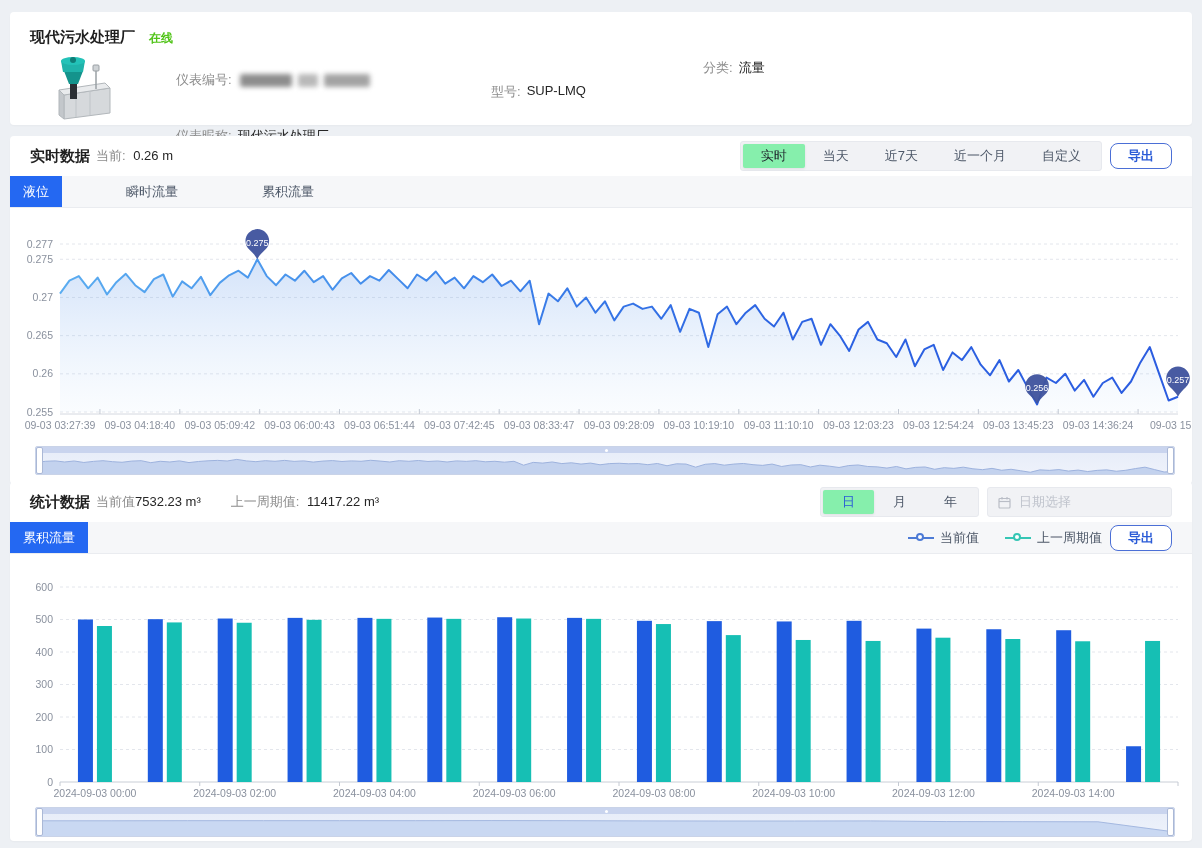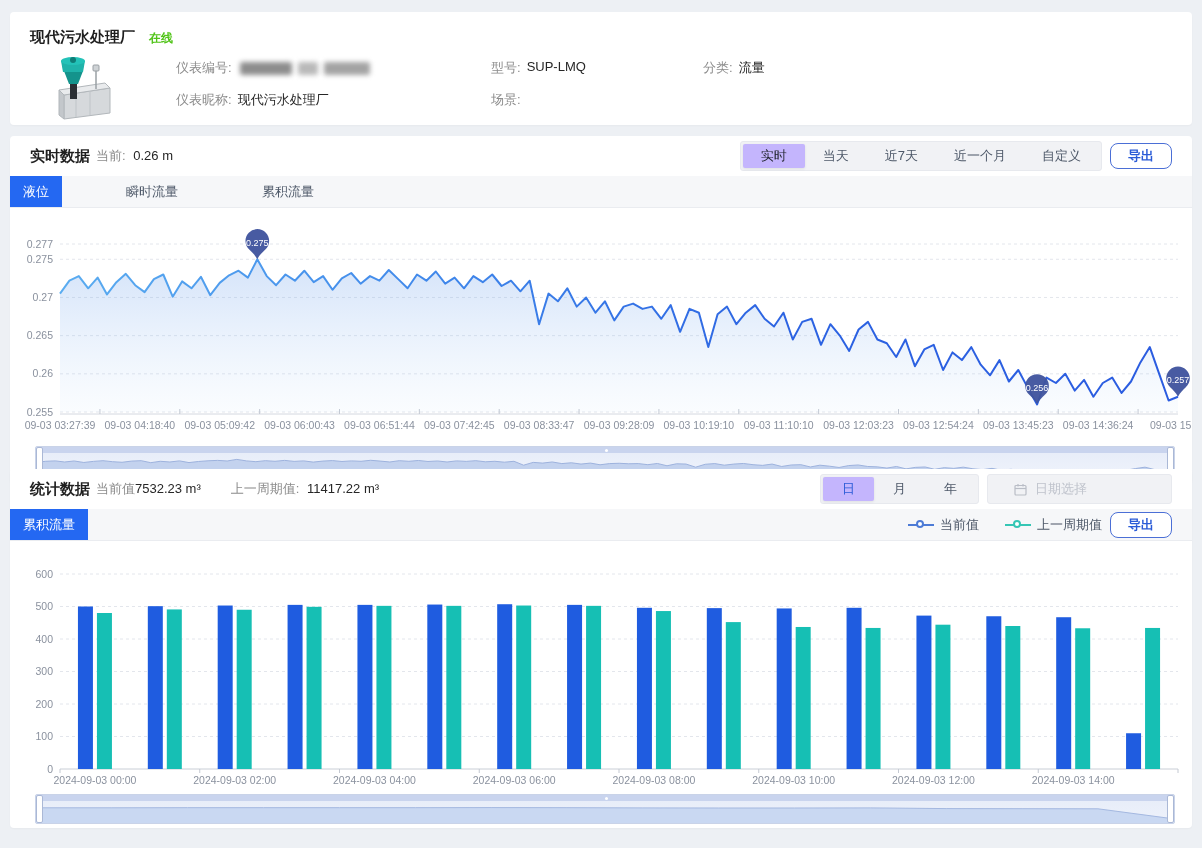--- a/index.html
+++ b/index.html
@@ -2,52 +2,52 @@
 <html><head>
 <meta charset="utf-8">
 <style>
   * { margin:0; padding:0; box-sizing:border-box; }
   html,body { width:1202px; height:848px; background:#edf0f4; overflow:hidden;
     font-family:"Liberation Sans","DejaVu Sans",sans-serif; color:#262626; }
   .card { position:absolute; left:10px; right:10px; background:#fff; border-radius:4px;
     box-shadow:0 1px 2px rgba(0,0,0,0.03); }
   #card-device { top:12px; height:113px; }
   #card-realtime { top:136px; height:348px; }
-  #card-stats { top:469px; height:359px; }
+  #card-stats { top:482px; height:359px; }
 
   
   .dev-title-row { display:flex; align-items:baseline; padding:16px 20px 0 20px; }
   .dev-name { font-size:15px; font-weight:bold; color:#1f1f1f; }
   .dev-status { font-size:12px; margin-left:14px; font-weight:bold; }
   .dev-body { display:flex; padding:6px 20px 0 24px; }
   .dev-thumb { width:82px; height:68px; flex:0 0 82px; margin-right:60px; }
   .dev-fields { flex:1; padding-top:6px; }
   .dev-row { display:flex; margin-bottom:14px; }
   .f-label { color:#8c8c8c; font-size:13px; }
   .f-value { color:#262626; font-size:13px; margin-left:6px; }
   .fcol1 { width:315px; display:flex; align-items:center; }
-  .fcol2 { width:212px; display:flex; }
+  .fcol2 { width:212px; display:flex;margin-top:24px; }
   .fcol3 { flex:1; display:flex; }
   .blurwrap { display:inline-flex; gap:6px; margin-left:8px; align-items:center; }
   .blur-block { height:13px; border-radius:2px; filter:blur(2.5px); }
 
   
   .sec-header { height:40px; display:flex; align-items:center; padding:0 20px; }
   .sec-title { font-size:15px; font-weight:bold; color:#1f1f1f; }
   .kv { font-size:13px; margin-left:6px; }
   .kv .f-value { margin-left:4px; }
   .spacer { flex:1; }
 
   .seg { display:flex; background:#f1f2f5; border:1px solid #e7e9ee; border-radius:3px; padding:2px; height:30px; }
   .seg-item { font-size:13px; color:#4e5969; padding:0 18px; display:flex; align-items:center; border-radius:2px; cursor:pointer; white-space:nowrap; }
-  .seg-item.sel { background:#c4b5fd; color:#1d2129; box-shadow:0 1px 3px rgba(0,0,0,0.08); }
+  .seg-item.sel { background:#86efac; color:#1d2129; box-shadow:0 1px 3px rgba(0,0,0,0.08); }
   .btn-export { height:16px; margin-left:8px; padding:12px 17px; background:#fff; border:1px solid #4b6fd6;
     border-radius:8px; color:#2a5bd7; font-size:13px; font-weight:bold; display:flex; align-items:center; cursor:pointer; }
   .datepick { height:30px; width:185px; margin-left:8px; background:#f1f2f5; border:1px solid #e7e9ee; border-radius:3px;
-    display:flex; align-items:center; padding:0 26px; color:#bfc3cc; font-size:13px; }
+    display:flex; align-items:center; padding:0 10px; color:#bfc3cc; font-size:13px; }
   .datepick svg { margin-right:8px; }
 
   .tabstrip { height:32px; background:#f6f7f9; border-bottom:1px solid #eaecf0; display:flex; align-items:stretch;gap:44px; }
   .tab { font-size:13px; color:#4e5969; display:flex; align-items:center; padding:0 20px; cursor:pointer; }
   .tab.sel { background:#2468f2; color:#fff; padding:0 13px; }
   .tabstrip .right { margin-left:auto; display:flex; align-items:center; padding-right:20px; }
 
   .legend-item { display:flex; align-items:center; font-size:13px; color:#4e5969; margin-left:26px; }
   .lg-icon { position:relative; width:26px; height:10px; margin-right:6px; }
   .lg-icon .ln { position:absolute; left:0; right:0; top:4px; height:2px; }

